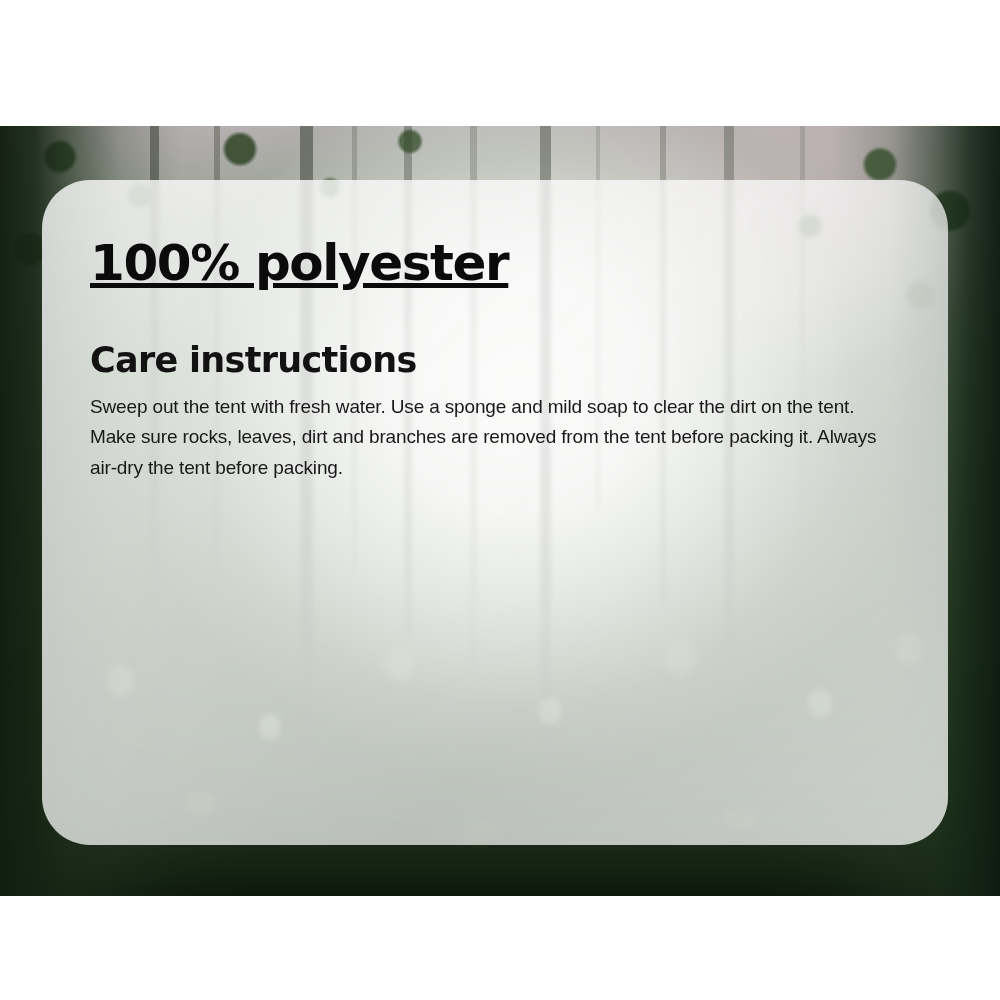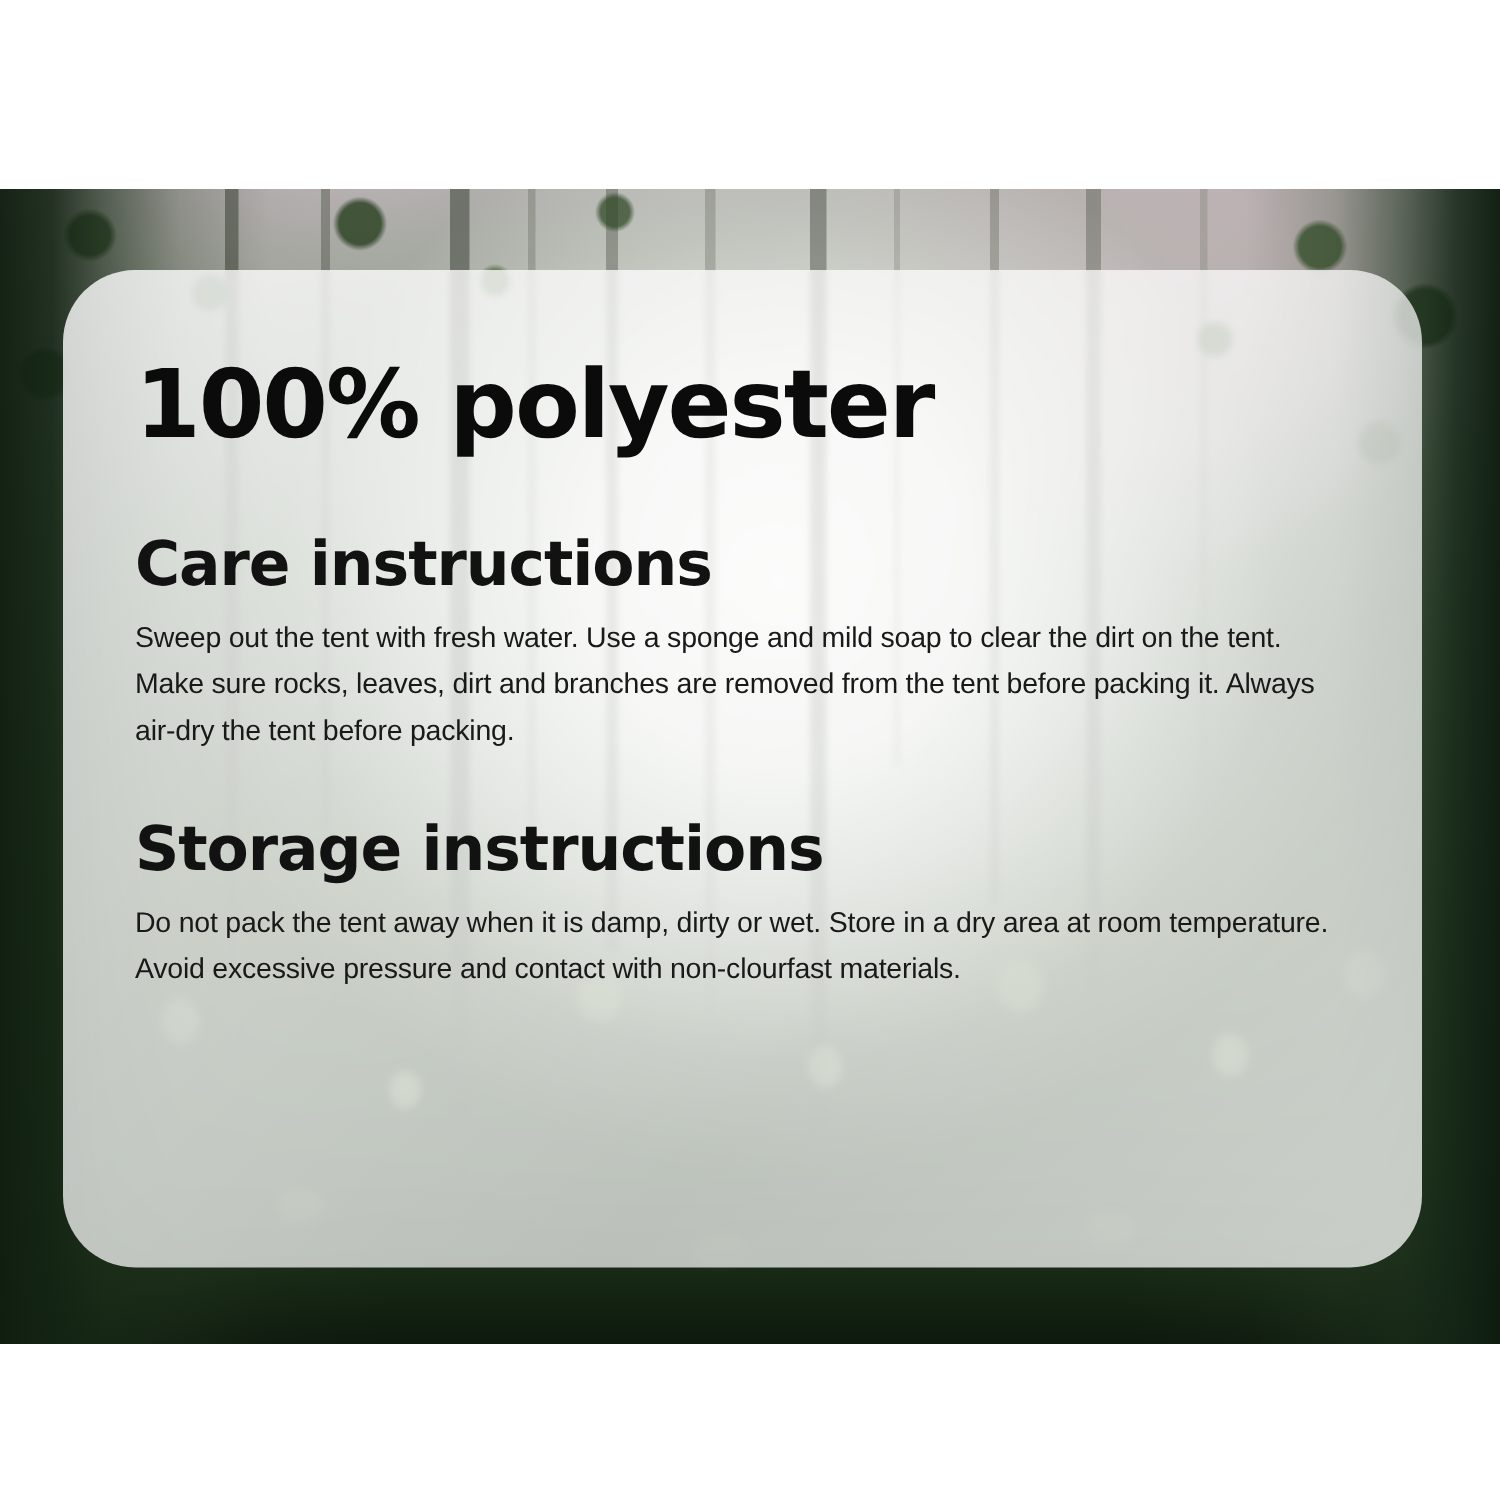--- a/index.html
+++ b/index.html
@@ -152,34 +152,35 @@
     backdrop-filter:blur(2px);
     -webkit-backdrop-filter:blur(2px);
     overflow:hidden;
     padding:52px 48px 0 48px;
   }
 
   
   .headline {
     font-family:"DejaVu Sans", sans-serif;
     font-weight:700;
-    font-size:63px;
+    font-size:50px;
     line-height:1.02;
     letter-spacing:-1.4px;
     color:#0b0b0b;
     margin-top:6px;
+    text-decoration:underline;
   }
 
   .section { margin-top:40px; }
   .section.first { margin-top:52px; }
 
   .section-title {
     font-family:"DejaVu Sans", sans-serif;
     font-weight:700;
-    font-size:41px;
+    font-size:35px;
     line-height:1.1;
     letter-spacing:-0.7px;
     color:#121212;
     margin-bottom:12px;
   }
 
   .section-body {
     font-family:"Liberation Sans", sans-serif;
     font-weight:400;
     font-size:19px;
@@ -204,20 +205,16 @@
 
   <div class="info-card">
 
     <h1 class="headline">100% polyester</h1>
 
     <div class="section first">
       <h2 class="section-title">Care instructions</h2>
       <p class="section-body">Sweep out the tent with fresh water. Use a sponge and mild soap to clear the dirt on the tent. Make sure rocks, leaves, dirt and branches are removed from the tent before packing it. Always air-dry the tent before packing.</p>
     </div>
 
-    <div class="section">
-      <h2 class="section-title">Storage instructions</h2>
-      <p class="section-body">Do not pack the tent away when it is damp, dirty or wet. Store in a dry area at room temperature. Avoid excessive pressure and contact with non-clourfast materials.</p>
-    </div>
 
   </div>
 
 </div>
 
 </body></html>

